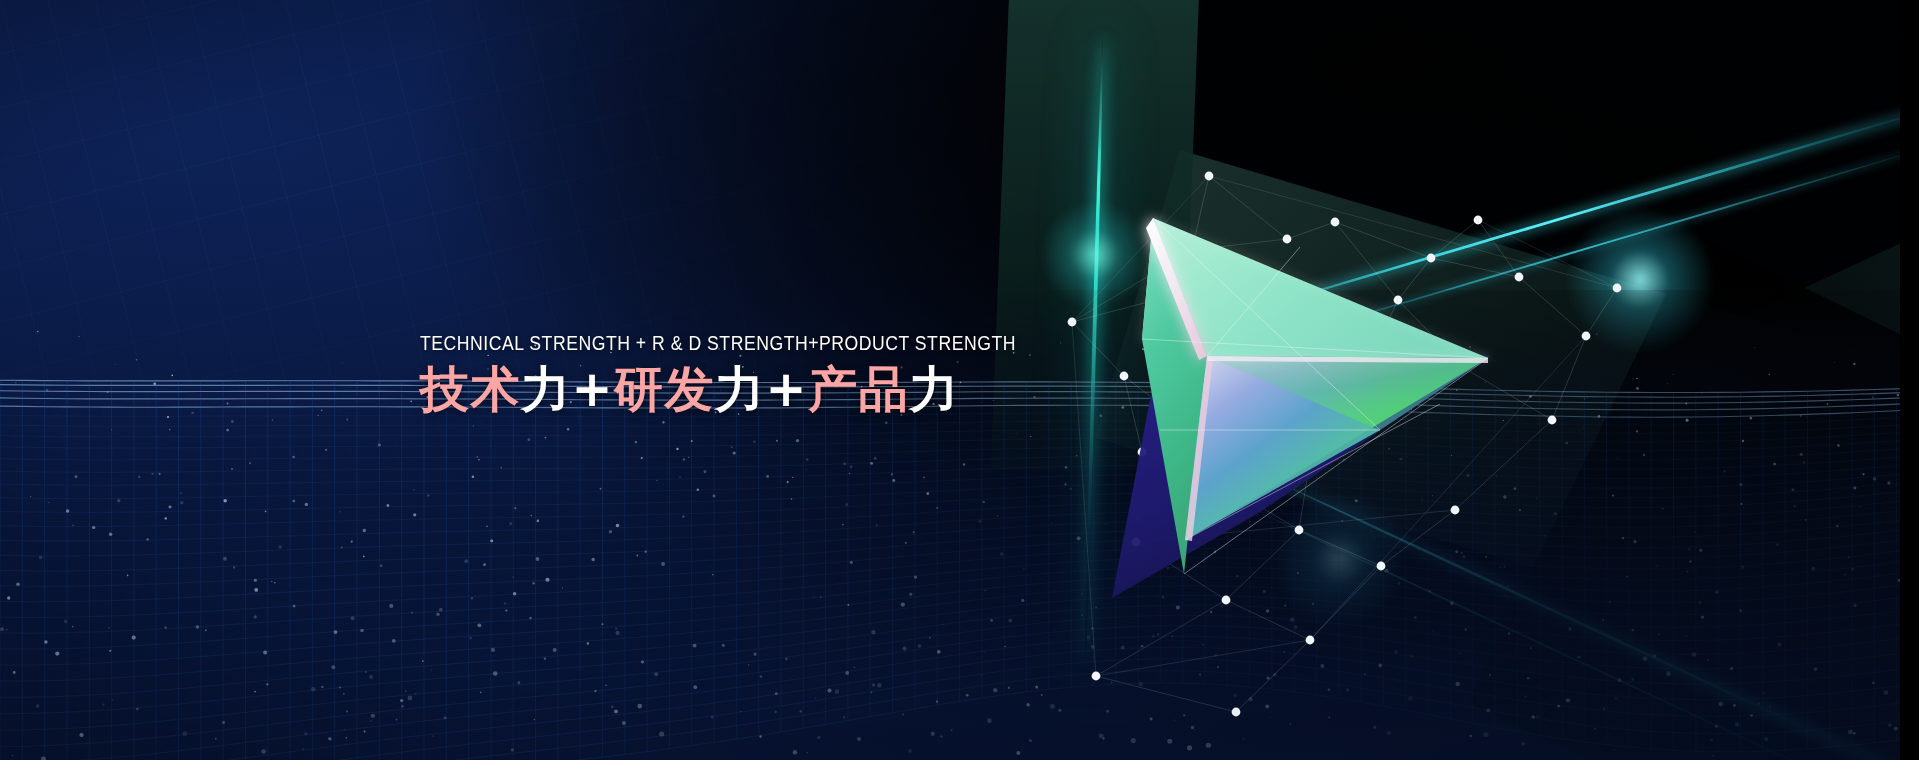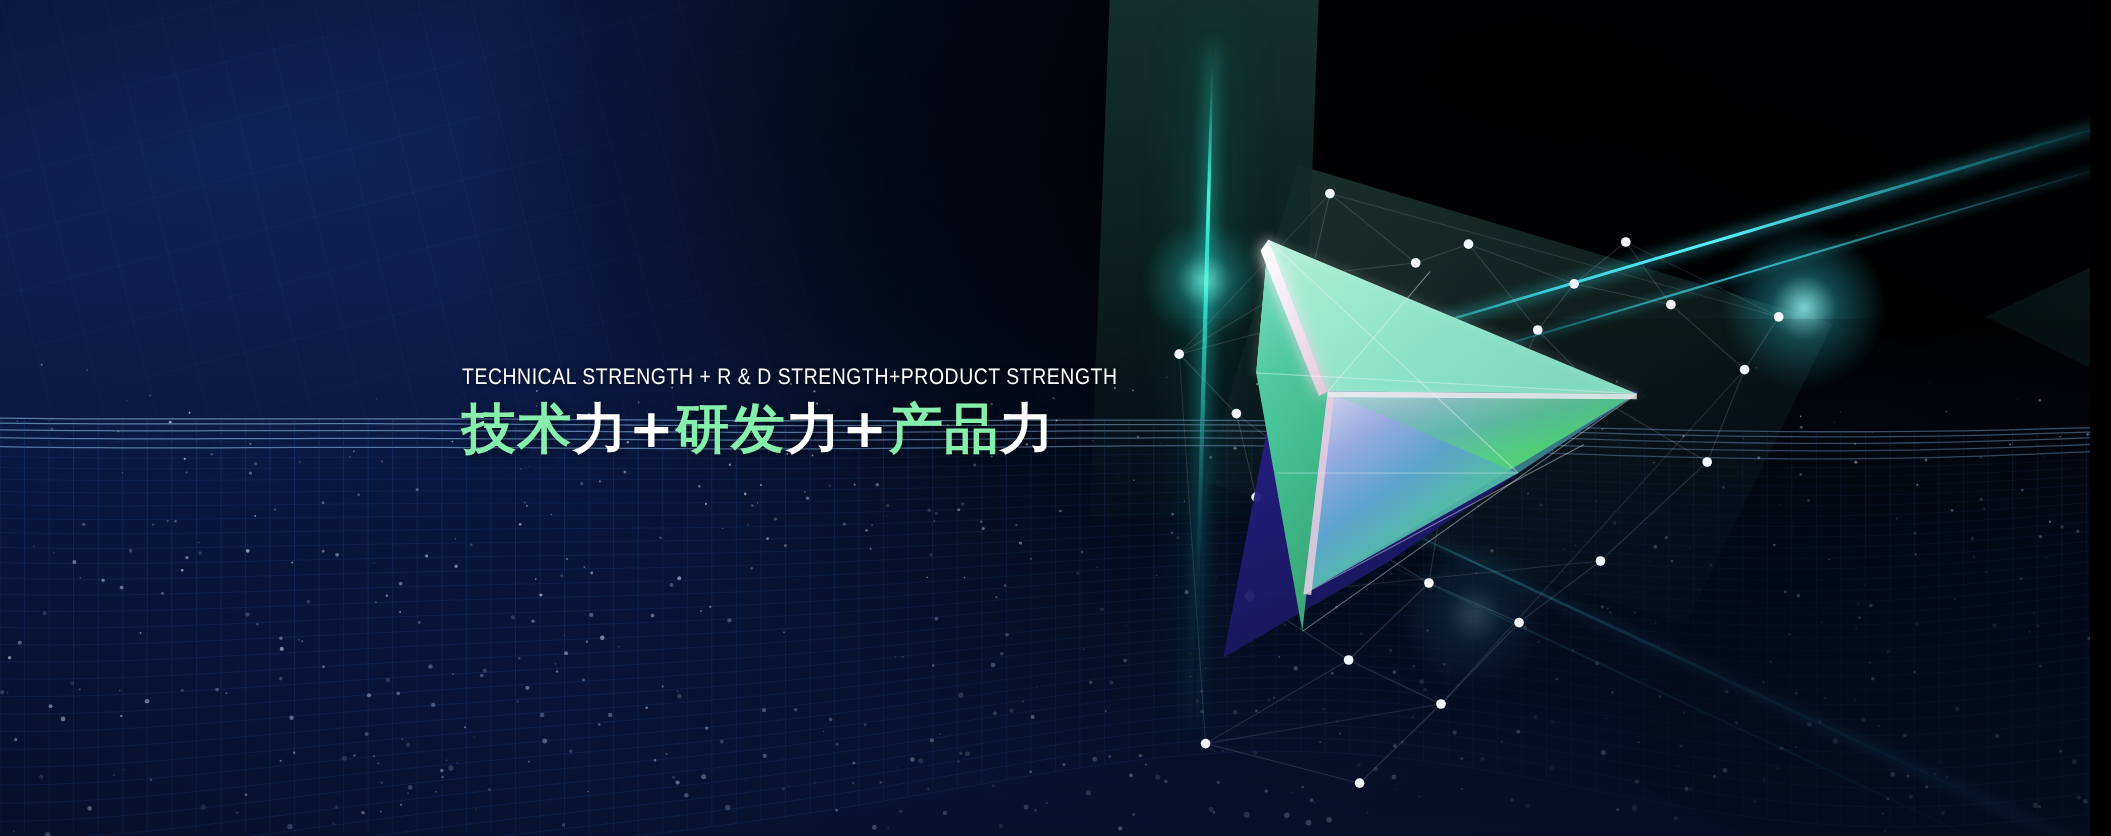--- a/index.html
+++ b/index.html
@@ -152,21 +152,21 @@
   #wordmark{
     margin-top:7px;
     font-family:"DejaVu Sans","Liberation Sans",sans-serif;
     font-weight:700;
     font-size:49px;
     letter-spacing:1.5px;
     line-height:1.12;
     white-space:nowrap;
     text-shadow:0 2px 9px rgba(0,0,0,.55);
   }
-  .w-accent{color:#86efac;}
+  .w-accent{color:#fca5a5;}
   .w-plain{color:#ffffff;}
 </style>
 </head>
 <body>
 
 <div id="stage">
 
   <div class="layer" id="bg-base"></div>
   <div class="layer" id="bg-grid"></div>
   <div class="layer" id="bg-right-dark"></div>

